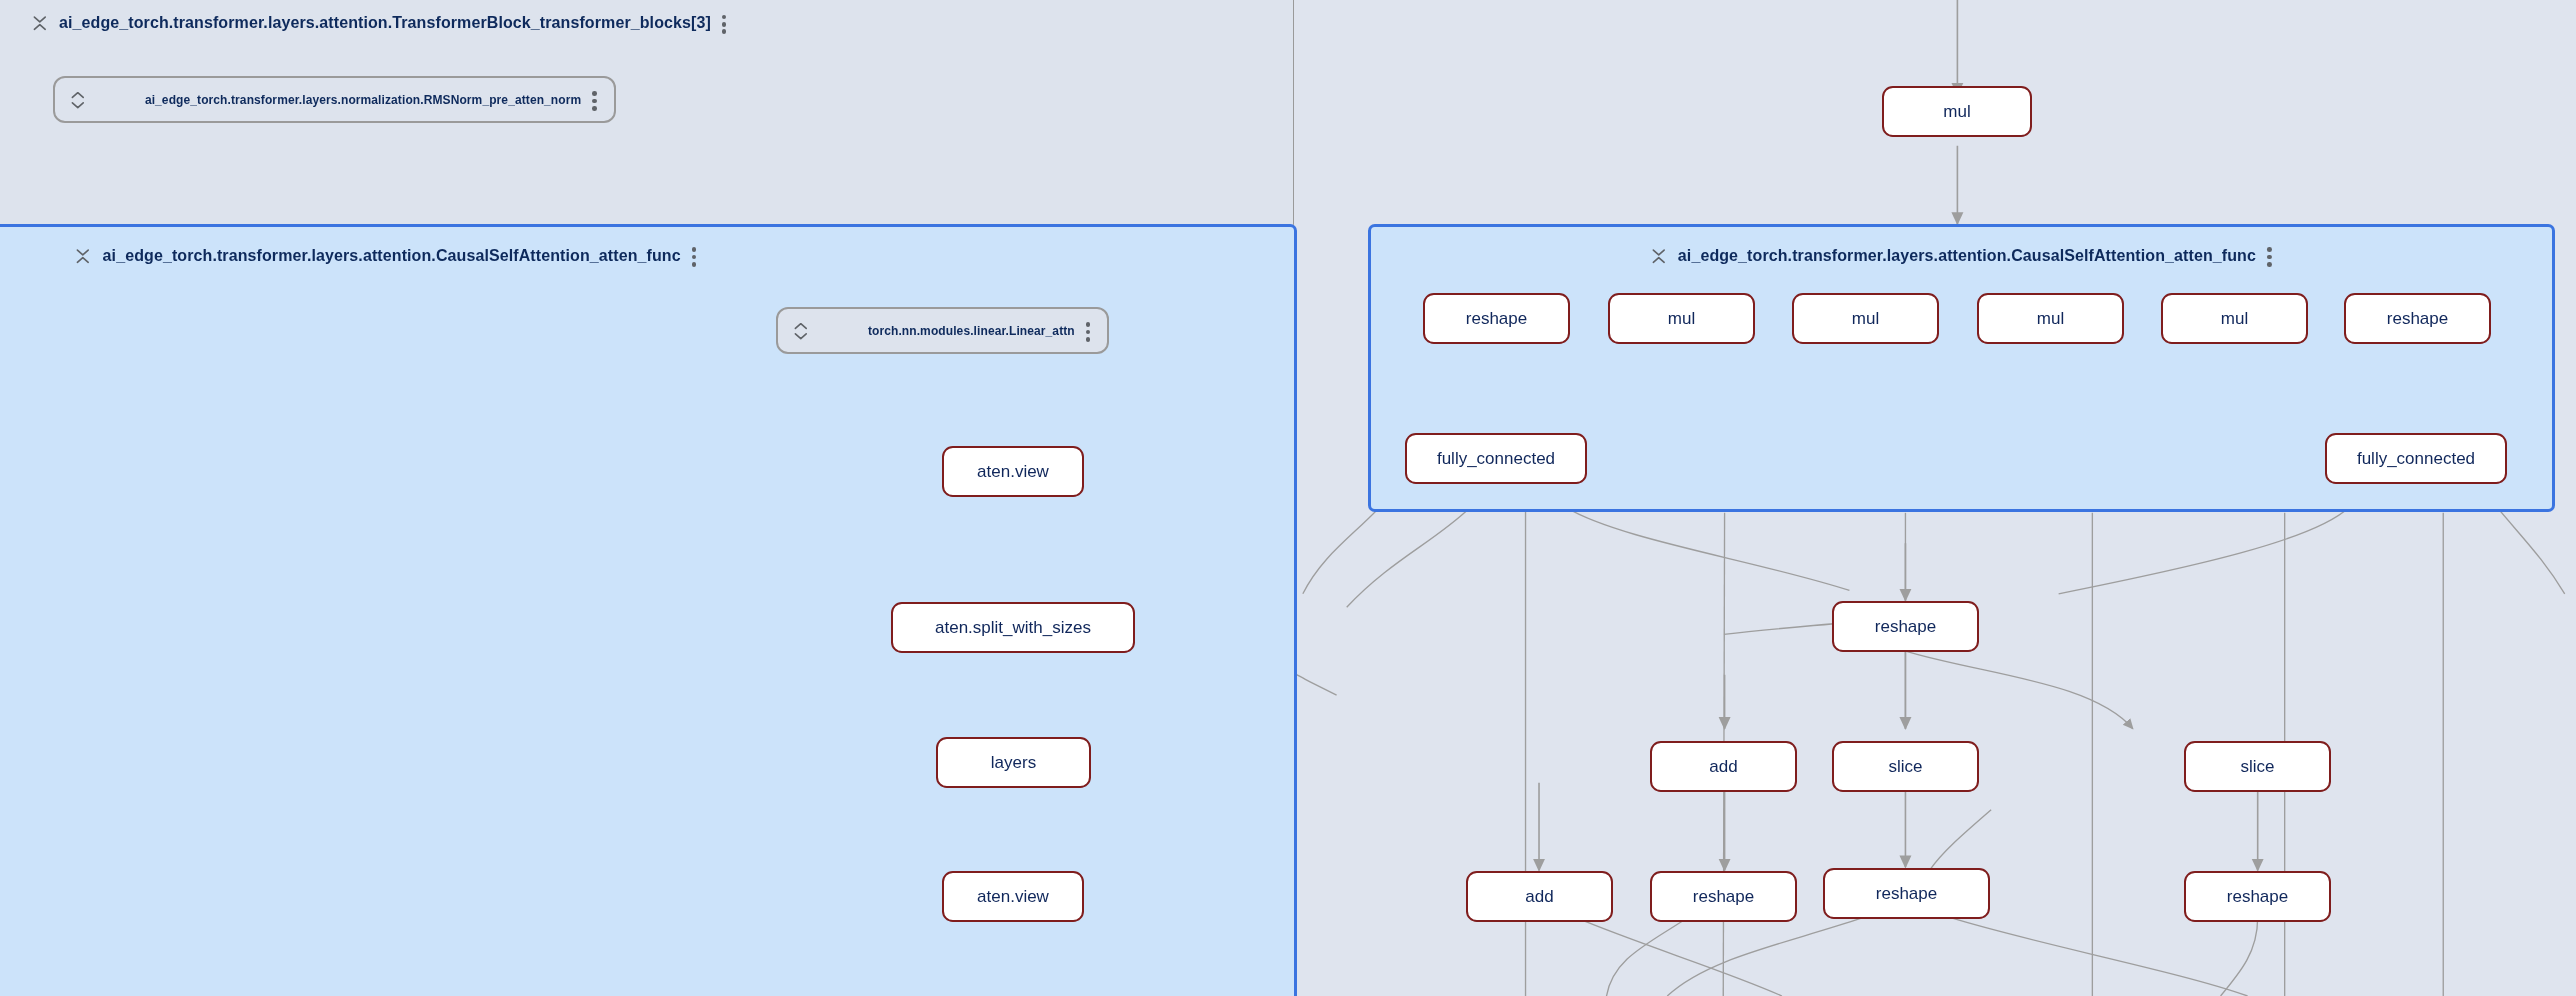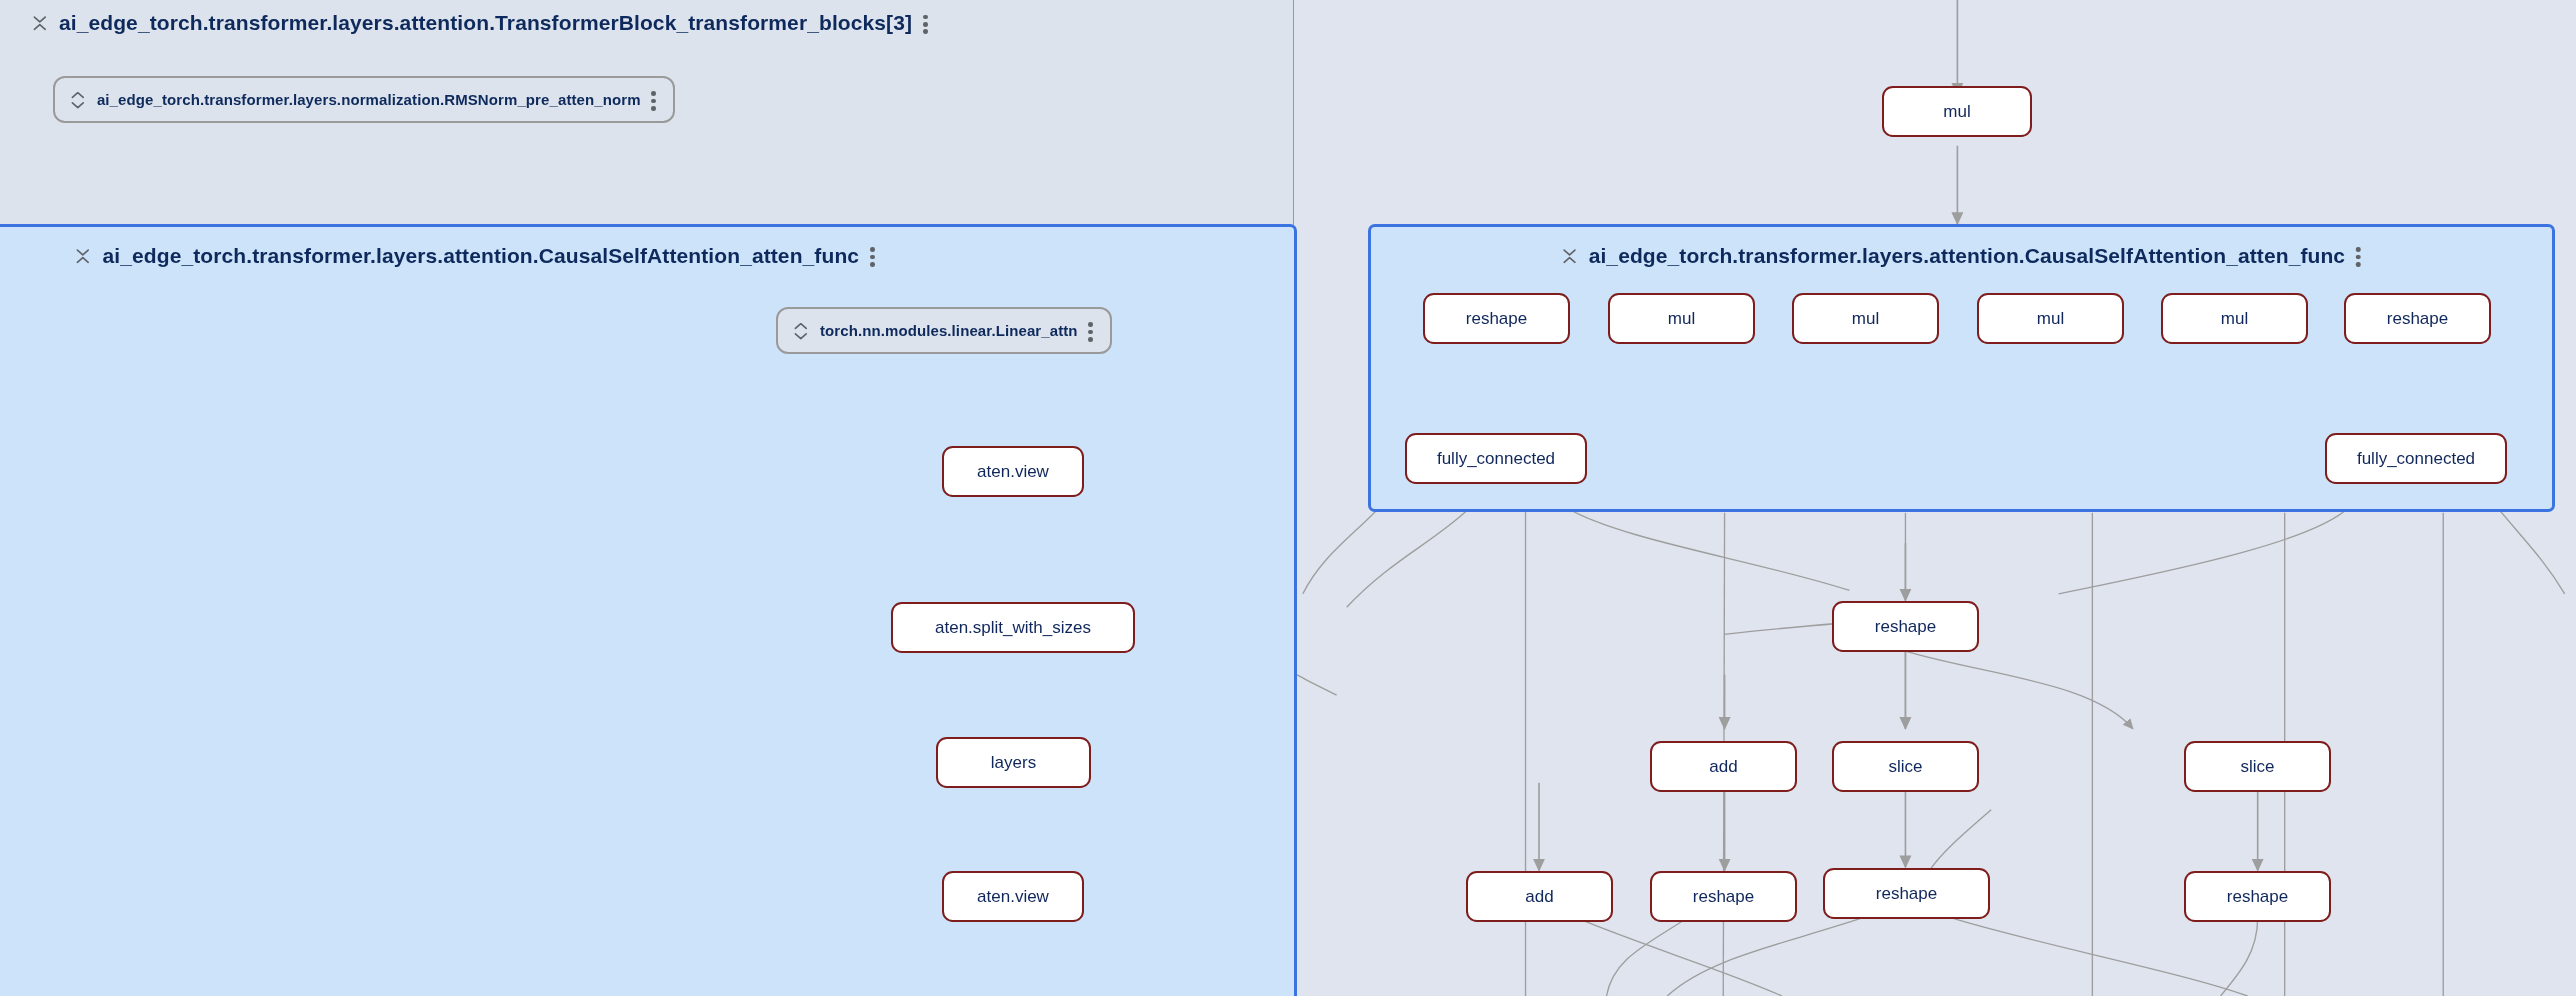--- a/index.html
+++ b/index.html
@@ -19,38 +19,38 @@
   
   .group{position:absolute;border:1.4px solid #9a9a9a;border-radius:6.8px;background:#dde3ed;z-index:2;}
   .group.selected{border:3.4px solid #3b74e0;background:#cce3fa;z-index:3;}
   .group.plain{background:#dde3ed;}
   .group-header{
     position:absolute;left:0;top:0;display:flex;align-items:center;
     height:38px;padding-left:17.6px;gap:10.8px;white-space:nowrap;
   }
   .group-header.centered{left:50%;transform:translateX(-50%);padding-left:0;}
   .group-title{
-    font-size:21px;font-weight:700;color:#0e2a5c;letter-spacing:0.1px;
+    font-size:16px;font-weight:700;color:#0e2a5c;letter-spacing:0.1px;
   }
 
   
   .chev{width:17.6px;height:23px;flex:0 0 17.6px;position:relative;}
   .chev svg{position:absolute;left:0;top:0;}
   .dots{width:6.8px;height:23px;flex:0 0 6.8px;position:relative;}
   .dots i{position:absolute;left:0;width:4.7px;height:4.7px;border-radius:50%;background:#5f6368;display:block;}
   .dots i:nth-child(1){top:3.4px}.dots i:nth-child(2){top:10.8px}.dots i:nth-child(3){top:18px}
 
   
   .layer-node{
     position:absolute;z-index:4;display:flex;align-items:center;gap:10.8px;
     height:47px;padding:0 15px 0 13.5px;
     background:#dde3ed;border:2px solid #9a9a9a;border-radius:12px;
     box-sizing:border-box;white-space:nowrap;
   }
-  .layer-node .group-title{font-size:15px;}
+  .layer-node .group-title{font-size:12px;margin-left:48px;}
 
   
   .op{
     position:absolute;z-index:4;box-sizing:border-box;
     display:flex;align-items:center;justify-content:center;
     background:#ffffff;border:2px solid #7f1d1d;border-radius:10.8px;
     color:#10275b;font-size:17px;font-weight:400;white-space:nowrap;
     height:51px;
   }
 </style>

